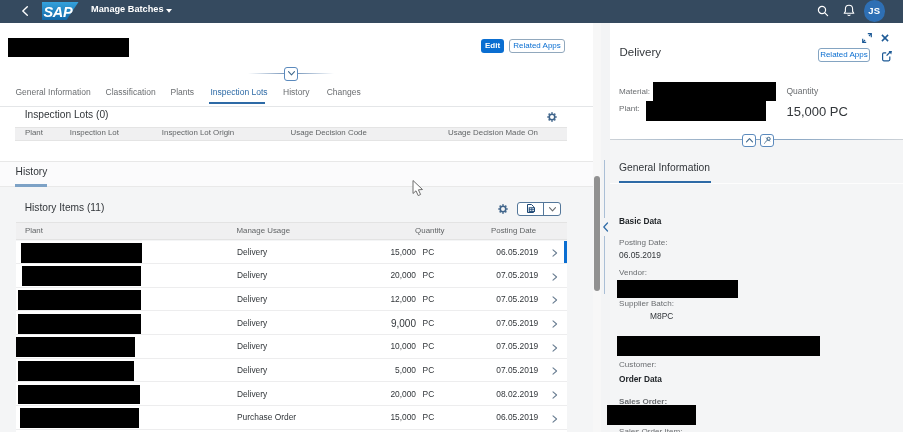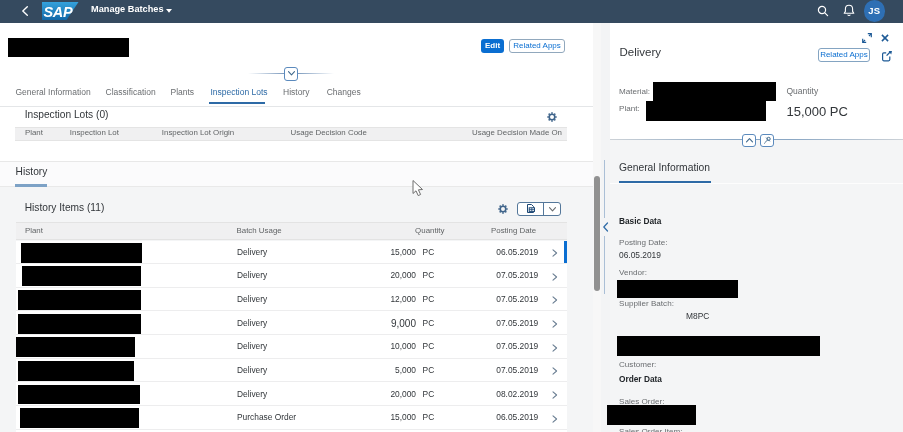--- a/index.html
+++ b/index.html
@@ -76,21 +76,21 @@
         <line x1="2.74" y1="2.74" x2="1.68" y2="1.68"></line>
       <line x1="5" y1="1.8" x2="5" y2="0.3"></line>
         <line x1="7.26" y1="2.74" x2="8.32" y2="1.68"></line>
     </g>
   </svg>
   <div class="abs" style="left:15px;top:126.7px;width:552px;height:14.6px;background:#f0f0f1;border-top:1px solid #e4e4e4;border-bottom:1px solid #e4e4e4;"></div>
   <div class="abs hdr" style="left:24.9px;top:128.8px;">Plant</div>
   <div class="abs hdr" style="left:69.8px;top:128.8px;">Inspection Lot</div>
   <div class="abs hdr" style="left:161.8px;top:128.8px;">Inspection Lot Origin</div>
   <div class="abs hdr" style="left:290.5px;top:128.8px;">Usage Decision Code</div>
-  <div class="abs hdr" style="left:462px;top:128.8px;width:100px;text-align:right;">Usage Decision Made On</div>
+  <div class="abs hdr" style="left:438px;top:128.8px;width:100px;text-align:right;">Usage Decision Made On</div>
   <div class="abs" style="left:0;top:160.5px;width:601px;height:1px;background:#e8e8e8;"></div>
 
   <div class="abs" style="left:0;top:161.5px;width:601px;height:270.5px;background:#f4f5f6;"></div>
   <div class="abs" style="left:0;top:161.5px;width:601px;height:25px;background:#fbfbfc;border-bottom:1px solid #e9e9e9;"></div>
   <div class="abs val" style="left:15.6px;top:166.9px;font-size:10.2px;">History</div>
   <div class="abs" style="left:15px;top:184.3px;width:32px;height:2.5px;background:#7da2c6;"></div>
 
   <div class="abs val" style="left:24.7px;top:202.7px;font-size:10.2px;">History Items (11)</div>
   <svg class="abs" style="left:498px;top:203.8px;" width="10" height="10" viewBox="0 0 10 10">
     <circle cx="5" cy="5" r="2.8" fill="none" stroke="#3f648a" stroke-width="1.6"></circle>
@@ -113,21 +113,21 @@
     <rect x="4.2" y="3.8" width="5.3" height="3.6" fill="#fff" stroke="#1d4875" stroke-width="1"></rect>
     <line x1="4.2" y1="5.6" x2="9.5" y2="5.6" stroke="#1d4875" stroke-width="0.8"></line>
     <line x1="6.8" y1="3.8" x2="6.8" y2="7.4" stroke="#1d4875" stroke-width="0.8"></line>
   </svg>
   <svg class="abs" style="left:549px;top:206.5px;" width="7" height="5" viewBox="0 0 7 5">
     <polyline points="0.5,0.7 3.5,3.8 6.5,0.7" fill="none" stroke="#6a6d70" stroke-width="1.1" stroke-linecap="round" stroke-linejoin="round"></polyline>
   </svg>
 
   <div class="abs" style="left:16px;top:222.2px;width:550.5px;height:18.3px;background:#f0f0f1;border-top:1px solid #e3e3e3;border-bottom:1px solid #e3e3e3;"></div>
   <div class="abs hdr" style="left:24.9px;top:227px;">Plant</div>
-  <div class="abs hdr" style="left:236.5px;top:227px;">Batch Usage</div>
+  <div class="abs hdr" style="left:236.5px;top:227px;">Manage Usage</div>
   <div class="abs hdr" style="left:384px;top:227px;width:60.5px;text-align:right;">Quantity</div>
   <div class="abs hdr" style="left:491px;top:227px;">Posting Date</div>
 
   <div id="rows">
       <div class="abs" style="left:16px;top:240.5px;width:550.5px;height:23.65px;background:#fff;border-bottom:1px solid #ededee;"></div>
       <div class="abs" style="left:564.1px;top:240.5px;width:2.5px;height:22.65px;background:#0a6ed1;"></div>
       <div class="blk" style="left:21.3px;top:242.8px;width:120.39999999999999px;height:19.8px;"></div>
       <div class="abs val" style="left:237px;top:247.8px;font-size:8.4px;">Delivery</div>
       <div class="abs val" style="left:376px;top:247.8px;width:40px;font-size:8.4px;text-align:right;">15,000</div>
       <div class="abs val" style="left:422.6px;top:247.8px;font-size:8.4px;">PC</div>
@@ -260,21 +260,21 @@
   <div class="abs val" style="left:619px;top:162.8px;font-size:10.3px;">General Information</div>
   <div class="abs" style="left:610px;top:182.5px;width:293px;height:1px;background:#fdfdfd;"></div>
   <div class="abs" style="left:619px;top:181px;width:91.7px;height:2.4px;background:#2d6aa6;"></div>
 
   <div class="abs" style="left:619px;top:217.2px;font-size:8.3px;font-weight:bold;color:#22262a;">Basic Data</div>
   <div class="abs lbl" style="left:619px;top:238.5px;font-size:8.1px;">Posting Date:</div>
   <div class="abs val" style="left:619px;top:251.4px;font-size:8.4px;">06.05.2019</div>
   <div class="abs lbl" style="left:619px;top:268.7px;font-size:8.1px;">Vendor:</div>
   <div class="blk" style="left:616.5px;top:279.8px;width:121.7px;height:17.9px;"></div>
   <div class="abs lbl" style="left:619px;top:299.5px;font-size:8.1px;">Supplier Batch:</div>
-  <div class="abs val" style="left:638px;top:312.1px;font-size:8.4px;padding-left:48px;">M8PC</div>
+  <div class="abs val" style="left:602px;top:312.1px;font-size:8.4px;padding-left:48px;">M8PC</div>
   <div class="abs lbl" style="left:619px;top:328.7px;font-size:8.1px;margin-top:32px;">Customer:</div>
   <div class="blk" style="left:617px;top:335.6px;width:203.3px;height:20.5px;"></div>
   <div class="abs" style="left:619px;top:375.4px;font-size:8.3px;font-weight:bold;color:#22262a;">Order Data</div>
-  <div class="abs lbl" style="left:619px;top:397.8px;font-size:8.1px;">Sales Order:</div>
+  <div class="abs lbl" style="left:619px;top:397.8px;font-size:8.1px;font-weight:bold;">Sales Order:</div>
   <div class="blk" style="left:607px;top:404.7px;width:89px;height:20.5px;"></div>
   <div class="abs lbl" style="left:619px;top:427.8px;font-size:8.1px;">Sales Order Item:</div>
 
 </div>
 
 </body></html>

